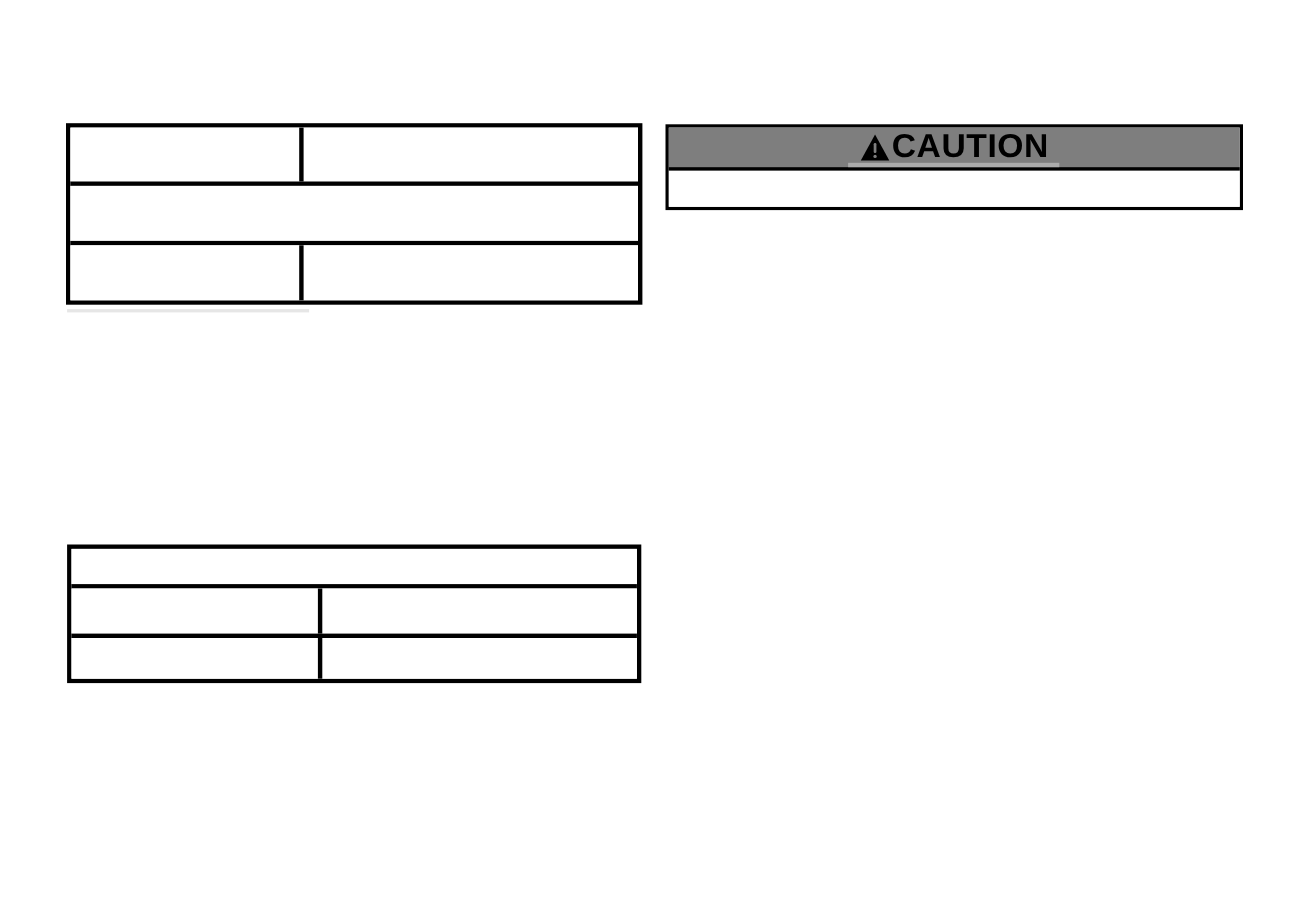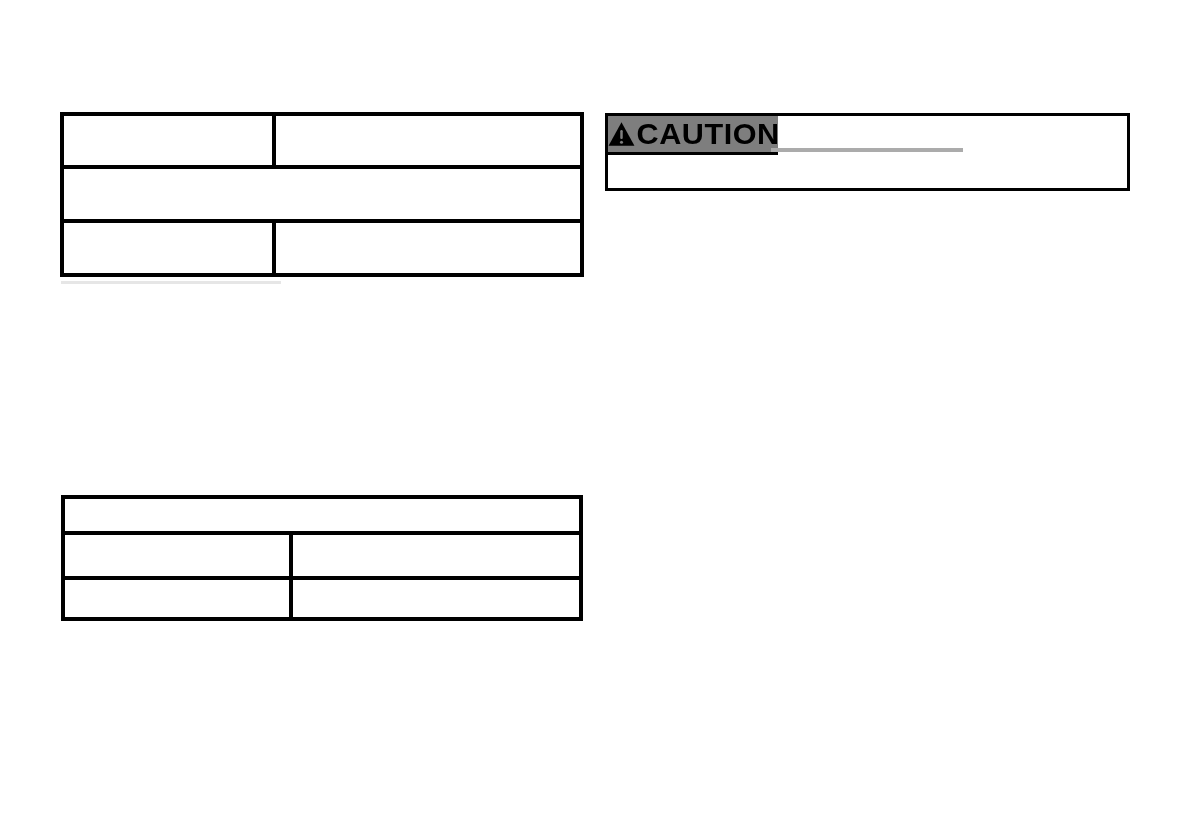--- a/index.html
+++ b/index.html
@@ -60,21 +60,21 @@
   
   .caution-box {
     position: absolute;
     left: 605px;
     top: 113px;
     width: 525px;
     height: 78px;
     box-sizing: border-box;
     border: 3px solid #000;
     display: flex;
-    flex-direction: row;
+    flex-direction: column;
     background: #fff;
   }
   .caution-header {
     position: relative;
     height: 39px;
     background: #7e7e7e;
     border-bottom: 3px solid #000;
     box-sizing: border-box;
     display: flex;
     align-items: center;

